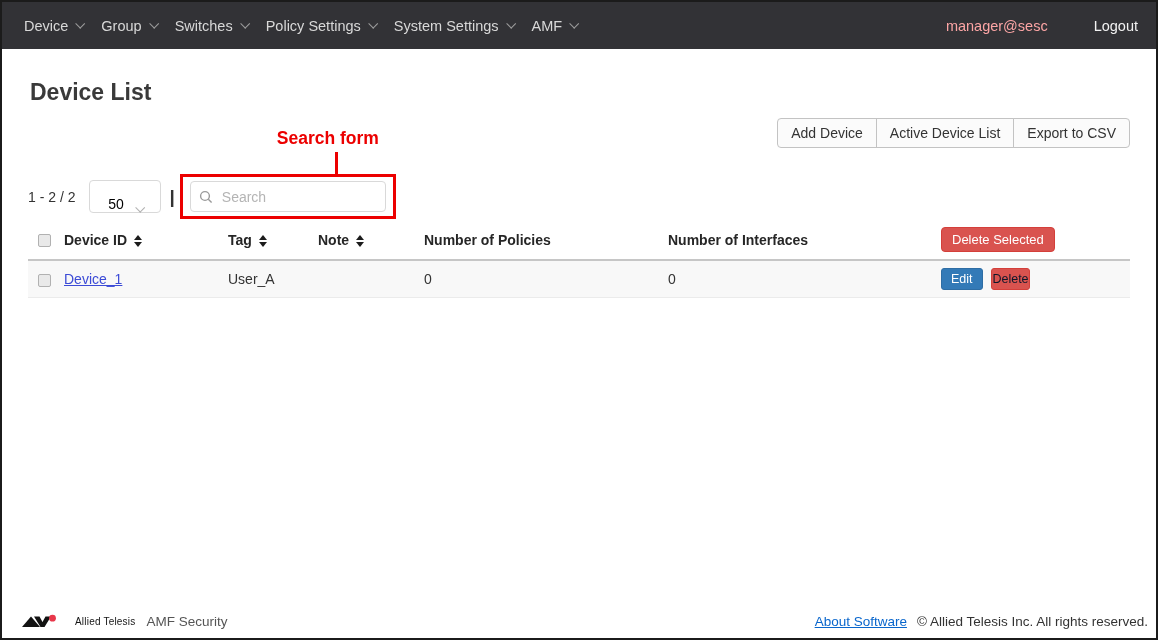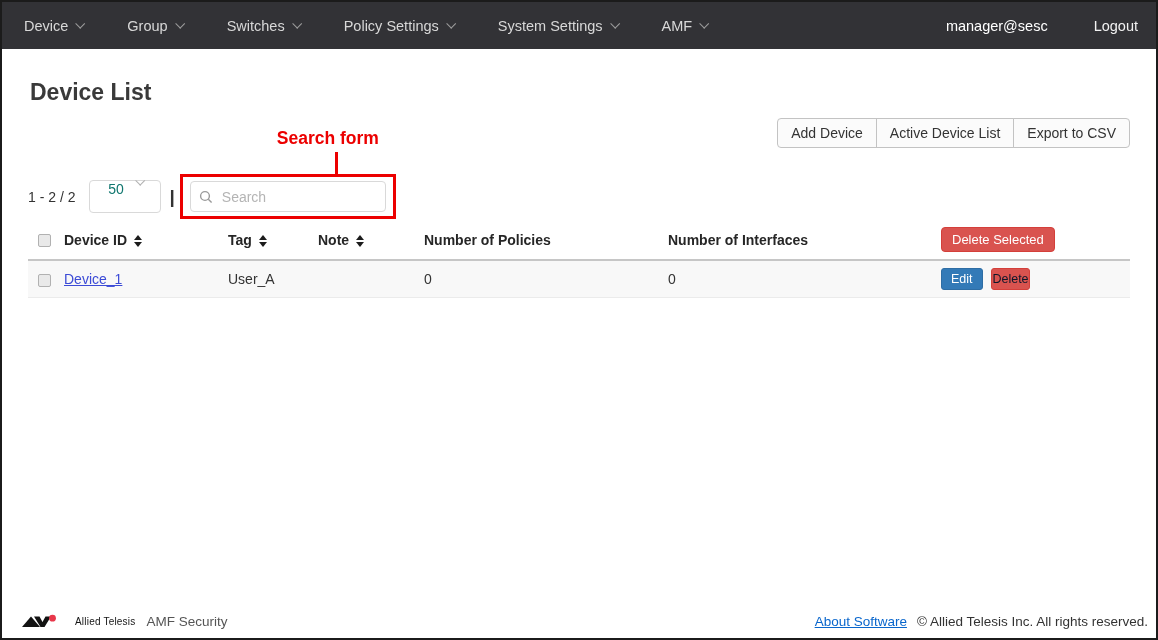--- a/index.html
+++ b/index.html
@@ -3,41 +3,41 @@
 <meta charset="utf-8">
 <style>
   * { box-sizing: border-box; }
   html,body { margin:0; padding:0; background:#fff; }
   body { font-family:"Liberation Sans", sans-serif; }
 
   .viewport { position:relative; width:1158px; height:640px; border:2px solid #1b1b1b; background:#fff; overflow:hidden; }
 
   
   .navbar { height:47px; background:#323236; display:flex; align-items:center; padding:0 18px 0 22px; }
-  .nav-left { display:flex; align-items:center; gap:44px; flex:1; }
+  .nav-left { display:flex; align-items:center; gap:18px; flex:1; }
   .nav-item { display:flex; align-items:center; gap:8px; color:#d8d8d8; font-size:14.5px; cursor:pointer; }
   .caret { width:7px; height:7px; border-right:1.6px solid #9d9d9d; border-bottom:1.6px solid #9d9d9d; transform:rotate(45deg) translateY(-1px); margin-top:-3px; }
   .nav-right { display:flex; align-items:center; gap:46px; }
-  .nav-user { color:#ffffff; font-size:14.5px; }
+  .nav-user { color:#fca5a5; font-size:14.5px; }
   .nav-logout { color:#f2f2f2; font-size:14.5px; cursor:pointer; }
 
   
   .content { position:relative; padding:0 26px; }
   .page-title { font-size:23px; font-weight:bold; color:#3a3a3a; margin:30px 0 0 2px; line-height:27px; }
 
   .toolbar-row { position:relative; height:68px; }
   .btn-group { position:absolute; right:0; top:12px; display:flex; }
   .btn-default { background:#fbfbfb; border:1px solid #c3c3c3; color:#333; font-size:14px; padding:6px 13px; margin-left:-1px; cursor:pointer; font-family:inherit; }
   .btn-default:first-child { border-radius:4px 0 0 4px; }
   .btn-default:last-child { border-radius:0 4px 4px 0; }
 
   
   .controls-row { display:flex; align-items:center; height:45px; }
   .range-text { font-size:14px; color:#333; }
-  .page-size { margin-left:14px; width:72px; height:33px; border:1px solid #d9d9d9; border-radius:4px; background:#fff; display:flex; align-items:flex-start; justify-content:center; gap:12px; font-size:14px; color:#0f766e; cursor:pointer; }
+  .page-size { margin-left:14px; width:72px; height:33px; border:1px solid #d9d9d9; border-radius:4px; background:#fff; display:flex; align-items:flex-end; justify-content:center; gap:12px; font-size:14px; color:#000000; cursor:pointer; }
   .page-size .caret { border-color:#b0b0b0; }
   .vbar { margin-left:8px; font-size:19px; color:#333; font-weight:bold; line-height:1; }
 
   .search-annotated { position:relative; margin-left:5px; border:3px solid #ec0000; padding:4px 7px; }
   .search-wrap { position:relative; }
   .search-input { width:196px; height:31px; border:1px solid #d9d9d9; border-radius:4px; padding:0 8px 0 31px; font-size:14px; color:#333; outline:none; font-family:inherit; }
   .search-input::placeholder { color:#b4b4b4; }
   .search-icon { position:absolute; left:9px; top:50%; transform:translateY(-50%); display:flex; }
   .ann-line { position:absolute; top:-25px; left:152px; width:3px; height:22px; background:#ec0000; }
   .ann-label { position:absolute; top:-49px; left:94px; color:#ec0000; font-weight:bold; font-size:17.5px; white-space:nowrap; }

